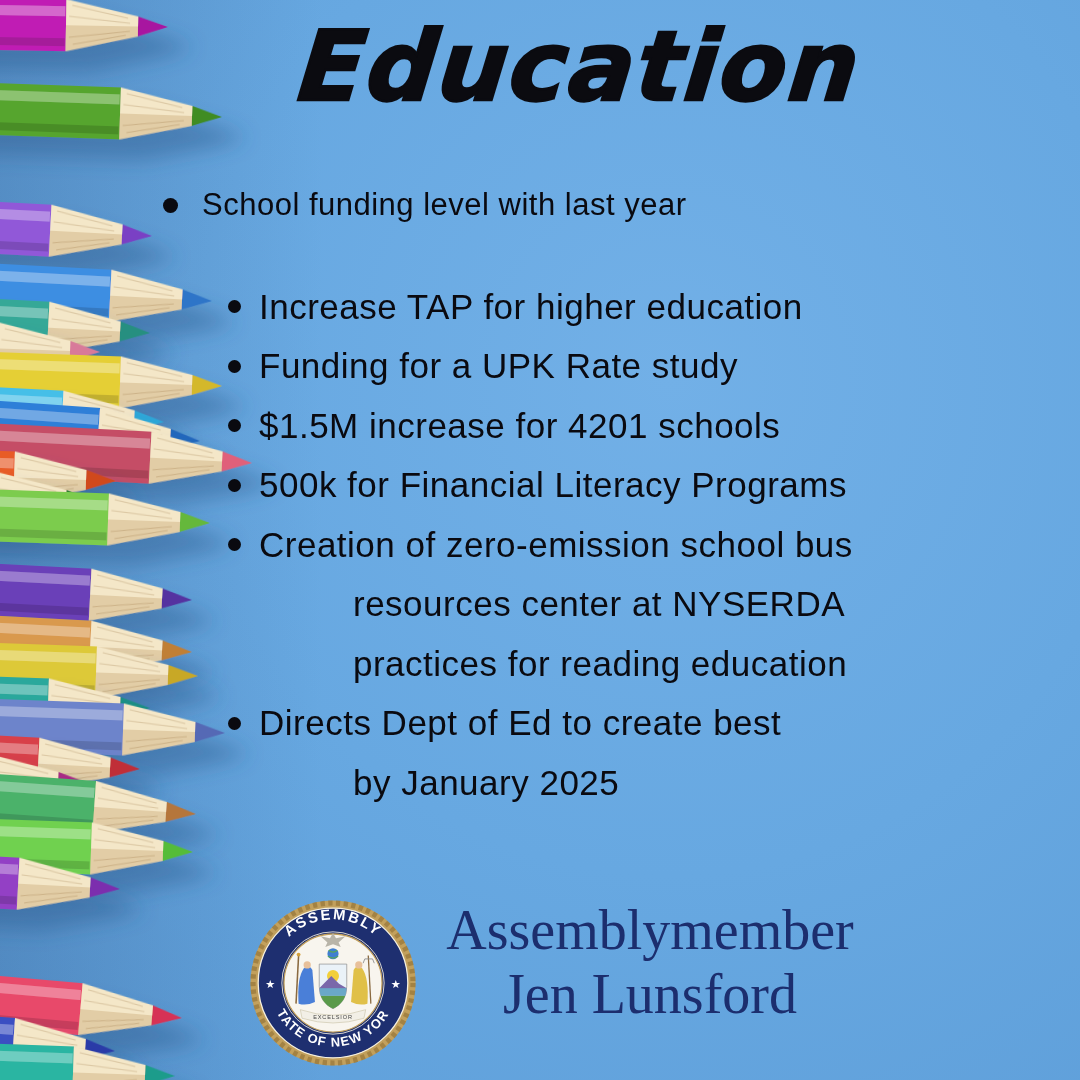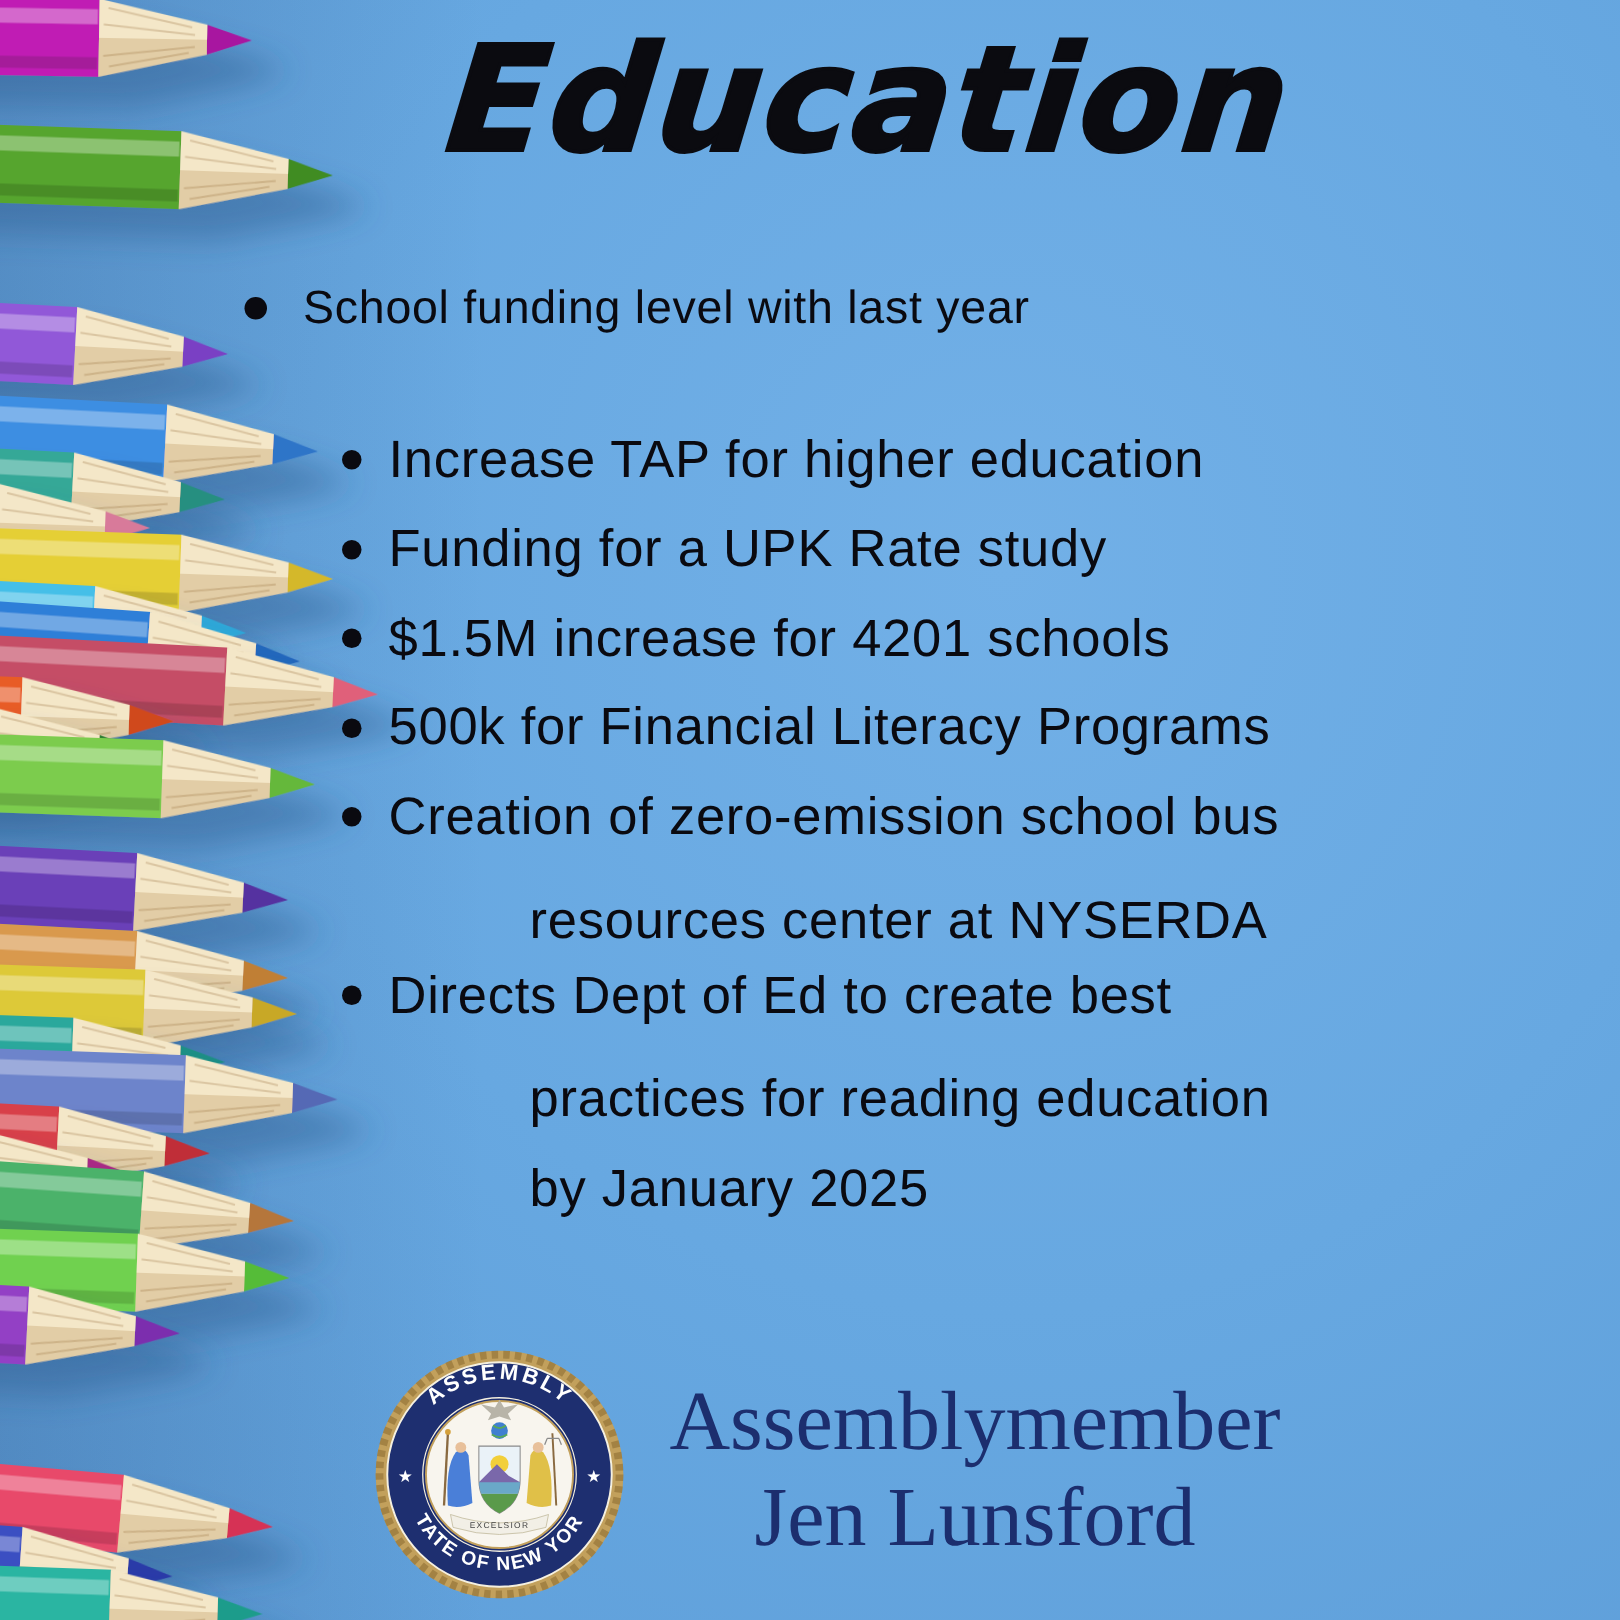--- a/index.html
+++ b/index.html
@@ -31,25 +31,25 @@
   }
   .sub-list{position:absolute;top:277px;left:228px;}
   .sub-row{
     display:flex;align-items:center;height:59.5px;
     font-size:35px;color:#0a0a10;letter-spacing:0.5px;white-space:nowrap;
   }
   .sub-row .dot{
     width:13px;height:13px;border-radius:50%;background:#0a0a10;
     margin-right:18px;flex:0 0 auto;
   }
-  .sub-row.indent{padding-left:125px;align-items:flex-end;}
+  .sub-row.indent{padding-left:125px;}
   .footer-text{
     position:absolute;top:898px;left:430px;width:440px;text-align:center;
     font-family:"Liberation Serif", serif;
-    font-size:56px;line-height:64px;color:#1c2e6e;font-weight:500;margin-top:18px;
+    font-size:56px;line-height:64px;color:#1c2e6e;font-weight:500;
   }
   .seal{position:absolute;left:247px;top:897px;width:172px;height:172px;}
 </style>
 </head>
 <body>
 
 <div class="canvas">
 
   <div class="left-shade"></div>
 
@@ -330,28 +330,28 @@
       <div class="sub-row">
         <span class="dot"></span>
         <span class="sub-text">Creation of zero-emission school bus</span>
       </div>
 
       <div class="sub-row indent">
 
         <span class="sub-text">resources center at NYSERDA</span>
       </div>
 
+      <div class="sub-row indent">
+
+        <span class="sub-text">practices for reading education</span>
+      </div>
+
       <div class="sub-row">
         <span class="dot"></span>
         <span class="sub-text">Directs Dept of Ed to create best</span>
-      </div>
-
-      <div class="sub-row indent">
-
-        <span class="sub-text">practices for reading education</span>
       </div>
 
       <div class="sub-row indent">
 
         <span class="sub-text">by January 2025</span>
       </div>
     </div>
 
   <div class="seal">
     <svg width="172" height="172" viewBox="0 0 200 200" xmlns="http://www.w3.org/2000/svg">

